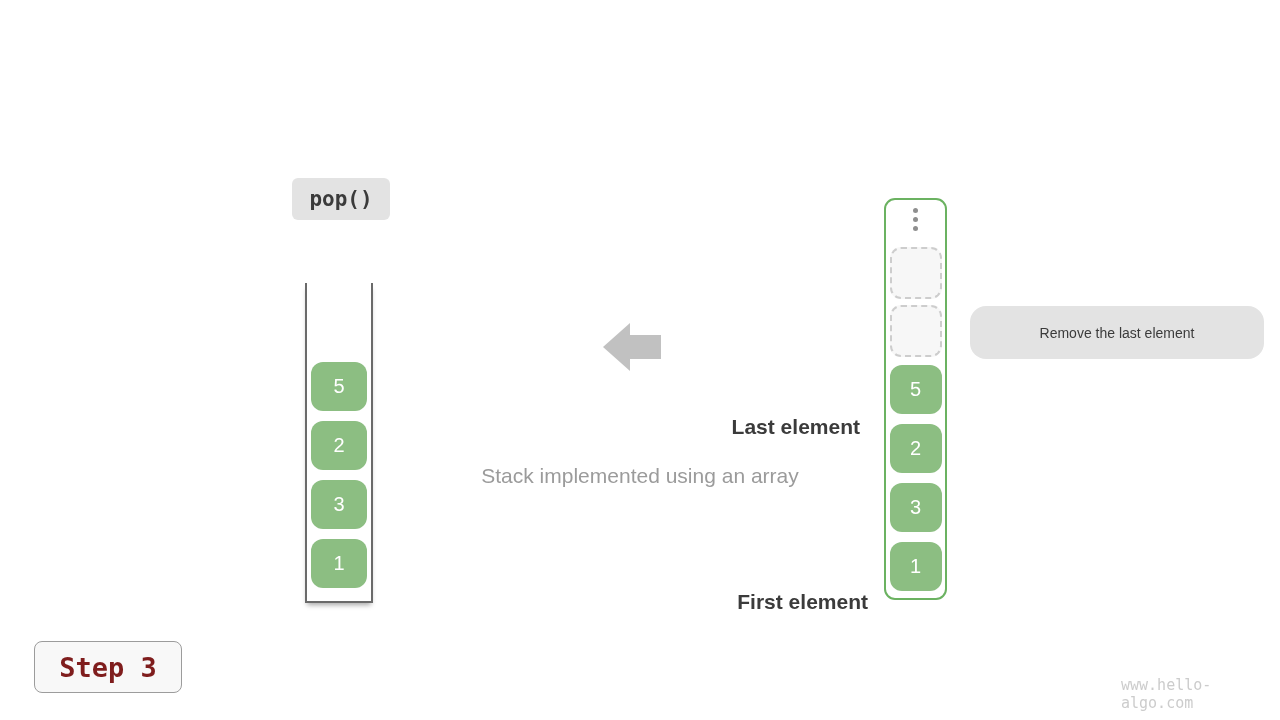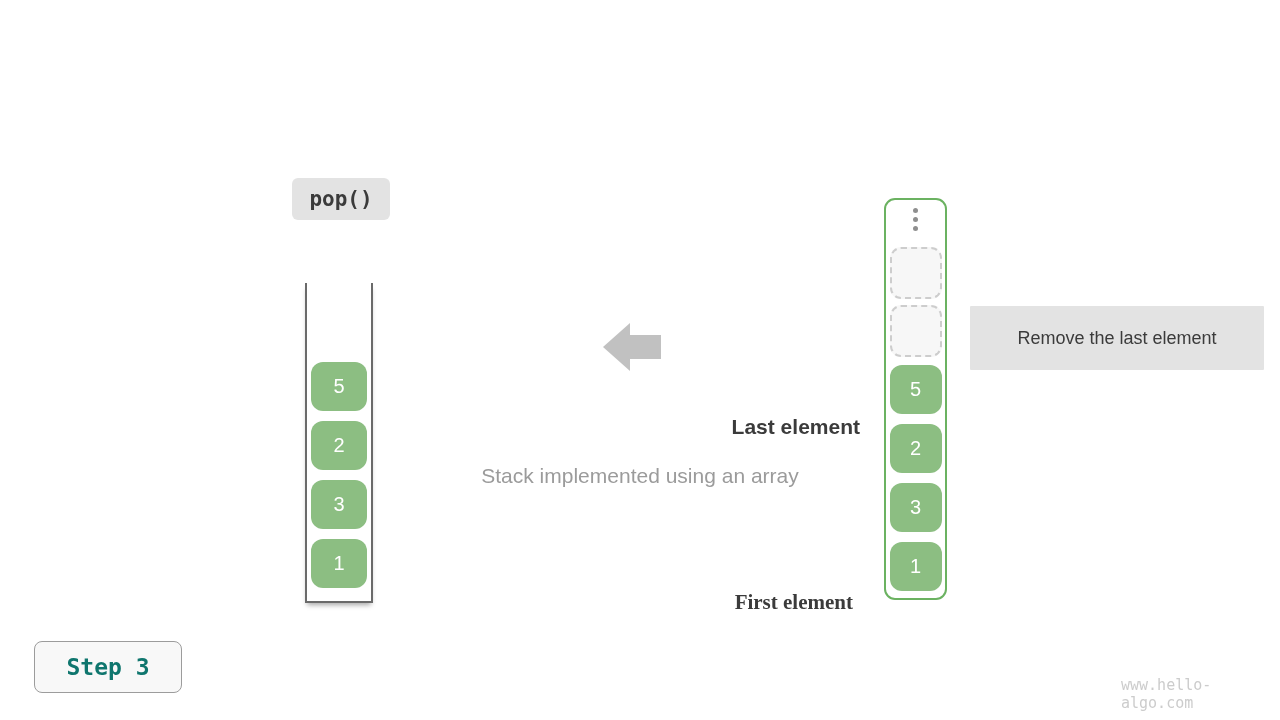--- a/index.html
+++ b/index.html
@@ -64,21 +64,21 @@
 
   .lbl { position: absolute; white-space: nowrap; margin-top: 37px; }
   .lbl.bold {
     font-weight: bold;
     font-size: 21px;
     color: var(--text-dark, #3B3B3B);
     width: 200px;
     text-align: right;
   }
   .lbl.last  { left: 660px; top: 378px; }
-  .lbl.first { left: 653px; top: 553px; font-family: Liberation Serif, serif; }
+  .lbl.first { left: 668px; top: 553px; }
   .lbl.caption {
     left: 440px; top: 427px; width: 400px;
     text-align: center;
     font-size: 21px;
     color: var(--text-gray, #9B9B9B);
   }
 
   
   .array-box {
     position: absolute;
@@ -101,42 +101,42 @@
     border: 2px dashed #CDCDCD;
     border-radius: 11px;
     background: #F7F7F7;
   }
   .greens { display: flex; flex-direction: column; gap: 10px; margin-top: 8px; }
 
   
   .remove-label {
     position: absolute;
     left: 970px; top: 306px;
-    width: 294px; height: 64px;
+    width: 294px; height: 53px;
     background: var(--label-bg, #E3E3E3);
-    border-radius: 1px;
-    display: flex; align-items: center; justify-content: center;
-    font-size: 18px;
+    border-radius: 16px;
+    display: flex; align-items: center; justify-content: center;
+    font-size: 14px;
     color: var(--text-dark, #3B3B3B);
   }
 
   
   .step-box {
     position: absolute;
     left: 34px; top: 641px;
     width: 148px; height: 52px;
     box-sizing: border-box;
     background: #F8F8F8;
     border: 1px solid #9C9C9C;
     border-radius: 8px;
     display: flex; align-items: center; justify-content: center;
     font-family: "DejaVu Sans Mono", monospace;
     font-weight: bold;
-    font-size: 23px;
-    color: #0f766e;
+    font-size: 27px;
+    color: #7f1d1d;
   }
 
   .watermark {
     position: absolute;
     left: 1077px; top: 676px;
     font-family: "DejaVu Sans Mono", monospace;
     font-size: 15px;
     color: #CCCCCC;
     margin-left: 44px;
   }

